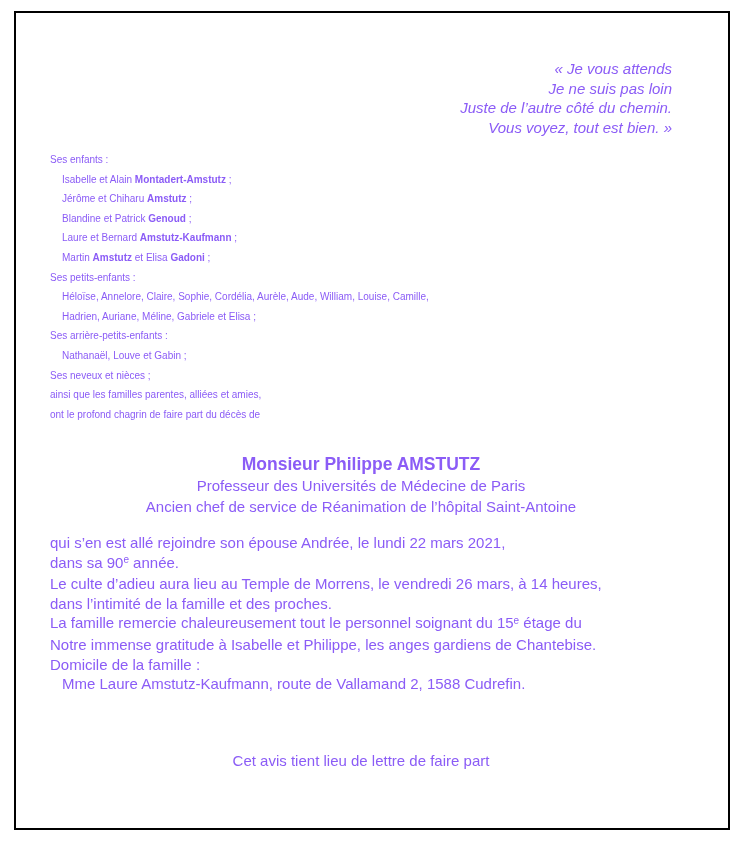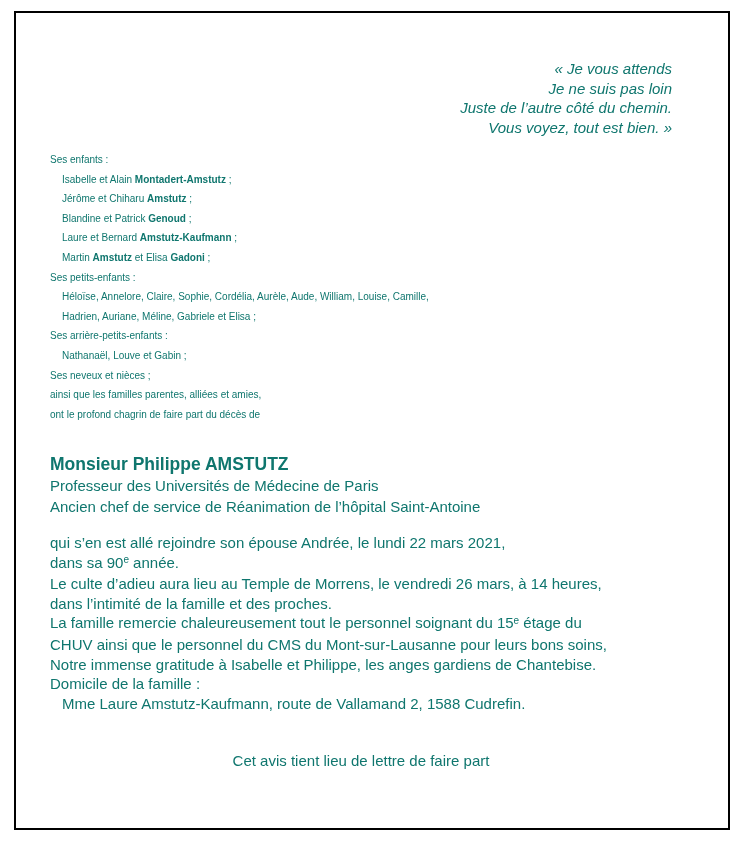--- a/index.html
+++ b/index.html
@@ -6,21 +6,21 @@
     margin: 0;
     padding: 0;
     background: #ffffff;
   }
   .page {
     position: relative;
     width: 745px;
     height: 847px;
     background: #ffffff;
     font-family: "Liberation Sans", "DejaVu Sans", sans-serif;
-    color: #0f766e;
+    color: #8b5cf6;
     overflow: hidden;
   }
   .frame {
     position: absolute;
     left: 14px;
     top: 11px;
     width: 716px;
     height: 819px;
     border: 2px solid #000000;
     box-sizing: border-box;
@@ -41,21 +41,21 @@
     top: 150px;
     font-size: 10px;
     line-height: 19.6px;
     white-space: nowrap;
   }
   .heading-block {
     position: absolute;
     left: 50px;
     top: 452px;
     width: 622px;
-    text-align: left;
+    text-align: center;
     white-space: nowrap;
   }
   .heading-title {
     font-size: 17.5px;
     font-weight: bold;
     line-height: 24px;
   }
   .heading-sub {
     font-size: 15px;
     font-weight: normal;
@@ -126,20 +126,19 @@
     <div class="heading-sub">Professeur des Universités de Médecine de Paris</div>
     <div class="heading-sub">Ancien chef de service de Réanimation de l’hôpital Saint-Antoine</div>
   </div>
 
   <div class="body-block">
       <div class="line"><span>qui s’en est allé rejoindre son épouse Andrée, le lundi 22 mars 2021,</span></div>
       <div class="line"><span>dans sa 90</span><span class="seg-sup">e</span><span> année.</span></div>
       <div class="line"><span>Le culte d’adieu aura lieu au Temple de Morrens, le vendredi 26 mars, à 14 heures,</span></div>
       <div class="line"><span>dans l’intimité de la famille et des proches.</span></div>
       <div class="line"><span>La famille remercie chaleureusement tout le personnel soignant du 15</span><span class="seg-sup">e</span><span> étage du</span></div>
-      <div class="line"><span>CHUV ainsi que le personnel du CMS du Mont-sur-Lausanne pour leurs bons soins,</span></div>
       <div class="line"><span>Notre immense gratitude à Isabelle et Philippe, les anges gardiens de Chantebise.</span></div>
       <div class="line"><span>Domicile de la famille :</span></div>
       <div class="line indent"><span>Mme Laure Amstutz-Kaufmann, route de Vallamand 2, 1588 Cudrefin.</span></div>
     </div>
 
   <div class="footer-block">Cet avis tient lieu de lettre de faire part</div>
 </div>
 
 </body></html>

